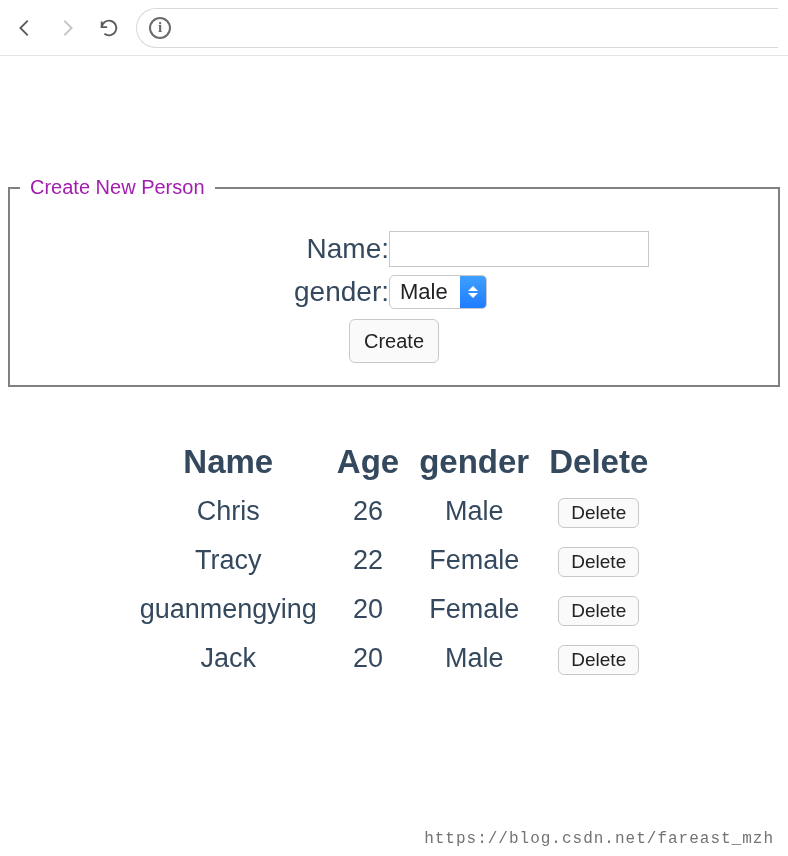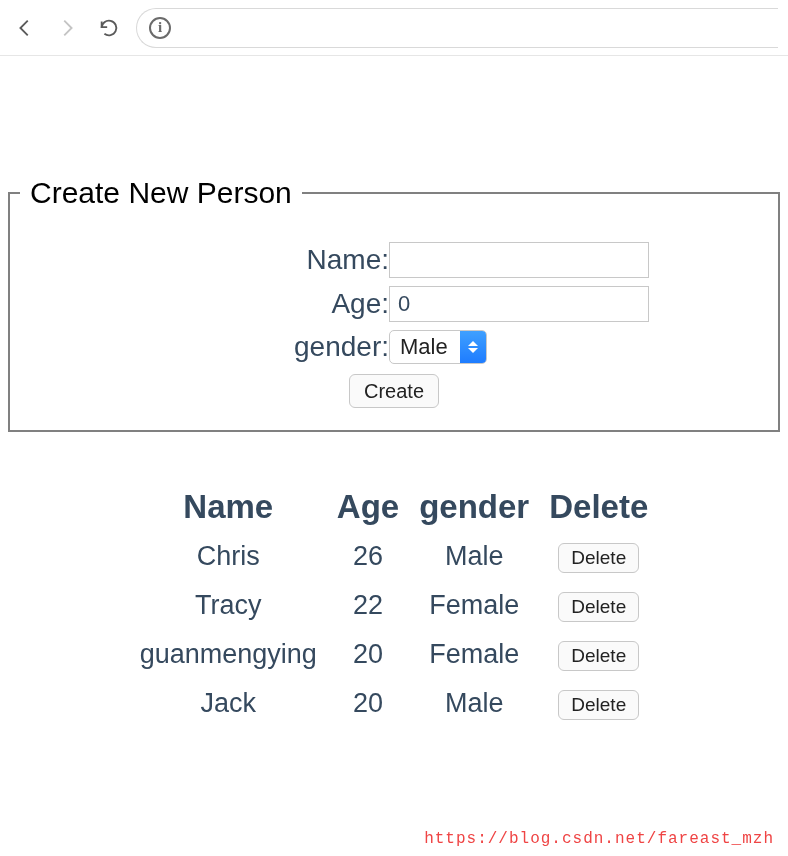--- a/index.html
+++ b/index.html
@@ -81,23 +81,23 @@
     
     .page {
       padding: 120px 8px 0 8px;
     }
     fieldset.create {
       border: 2px solid #808080;
       padding: 24px 10px 22px 10px;
       margin: 0 0 50px 0;
     }
     fieldset.create legend {
-      font-size: 30px;
+      font-size: 20px;
       font-weight: 400;
-      color: #000000;
+      color: #a21caf;
       padding: 0 10px;
     }
     .form-row {
       display: flex;
       align-items: center;
       justify-content: center;
       margin: 8px 0;
     }
     .form-row label {
       width: 290px;
@@ -147,21 +147,21 @@
       width: 0; height: 0;
       border-left: 5px solid transparent;
       border-right: 5px solid transparent;
     }
     .select-wrap .sel-arrows .tri.up { border-bottom: 5px solid #fff; }
     .select-wrap .sel-arrows .tri.down { border-top: 5px solid #fff; }
     .btn {
       display: inline-flex;
       align-items: center;
       justify-content: center;
-      height: 34px;
+      height: 44px;
       padding: 16px 14px;
       border: 1px solid #c8c8c8;
       border-radius: 6px;
       background: #fafafa;
       font-size: 20px;
       color: #222;
       cursor: pointer;
     }
     .btn.small {
       height: 30px;
@@ -190,21 +190,21 @@
       padding: 8px 10px;
       text-align: center;
       vertical-align: middle;
     }
     .watermark {
       position: absolute;
       right: 14px;
       top: 830px;
       font-family: "Courier New", monospace;
       font-size: 16px;
-      color: #ef4444;
+      color: #737373;
       letter-spacing: 1px;
     }
   </style>
 </head>
 <body>
 
 <div class="browser-bar">
   <button class="nav-btn">
     <svg viewBox="0 0 24 24">
         <polyline points="15 4 7 12 15 20"></polyline>
@@ -232,26 +232,20 @@
   <fieldset class="create">
     <legend>Create New Person</legend>
 
     <div class="form-row">
       <label>Name:</label>
       <div class="control">
         <input class="text-input" type="text" value="" style="">
       </div>
     </div>
 
-    <div class="form-row">
-      <label>Age:</label>
-      <div class="control">
-        <input class="text-input" type="text" value="0" style="">
-      </div>
-    </div>
 
     <div class="form-row">
       <label>gender:</label>
       <div class="control">
         <div class="select-wrap">
           <span class="sel-val">Male</span>
           <span class="sel-arrows">
             <span class="tri up"></span>
             <span class="tri down"></span>
           </span>

